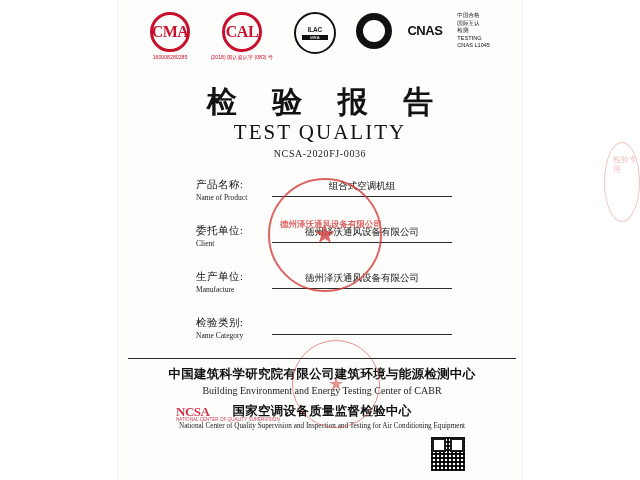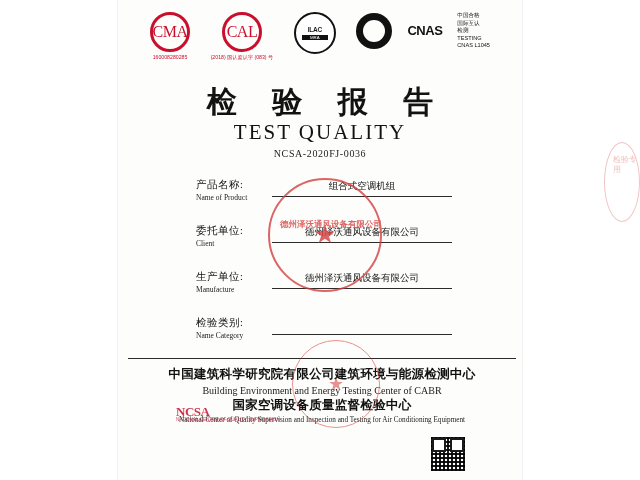--- a/index.html
+++ b/index.html
@@ -46,21 +46,21 @@
     line-height: 1.1;
   }
   .ring {
     width: 40px;
     height: 40px;
     border-radius: 50%;
     margin: 0 auto;
     display: flex;
     align-items: center;
     justify-content: center;
-    font-weight: normal;
+    font-weight: bold;
     box-sizing: border-box;
   }
   .ring-red {
     border: 2.5px solid #c8102e;
     color: #c8102e;
     font-size: 16px;
     letter-spacing: -0.5px;
     font-family: "Liberation Serif", serif;
   }
   .ring-red.thick {
@@ -250,21 +250,21 @@
     font-size: 10px;
     margin-top: 2px;
     color: #222;
     font-family: "Liberation Serif", serif;
   }
   .foot-cn-2 {
     font-size: 12.5px;
     font-weight: bold;
     letter-spacing: 0.3px;
     color: #111;
-    margin-top: 1px;
+    margin-top: 7px;
   }
   .foot-en-2 {
     font-size: 7.2px;
     margin-top: 2px;
     color: #222;
     font-family: "Liberation Serif", serif;
   }
 
   
   .seal {

